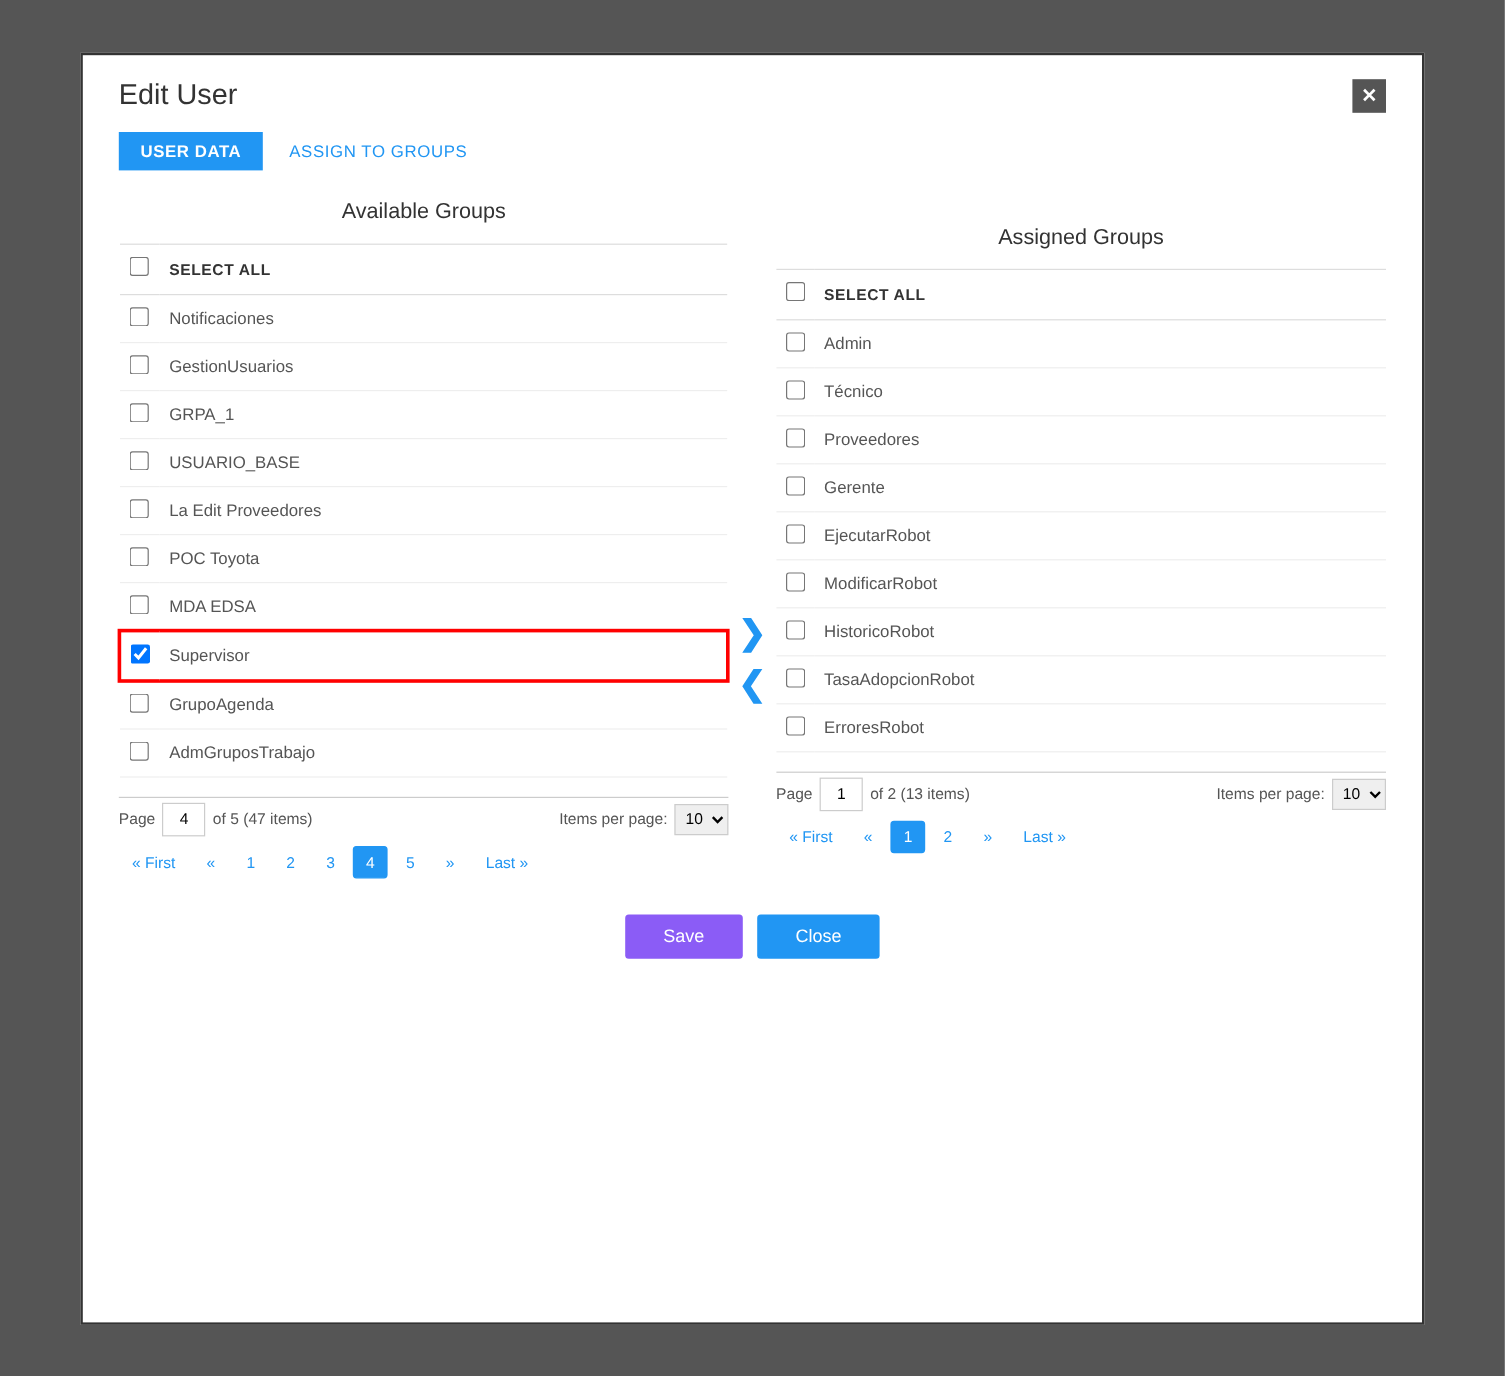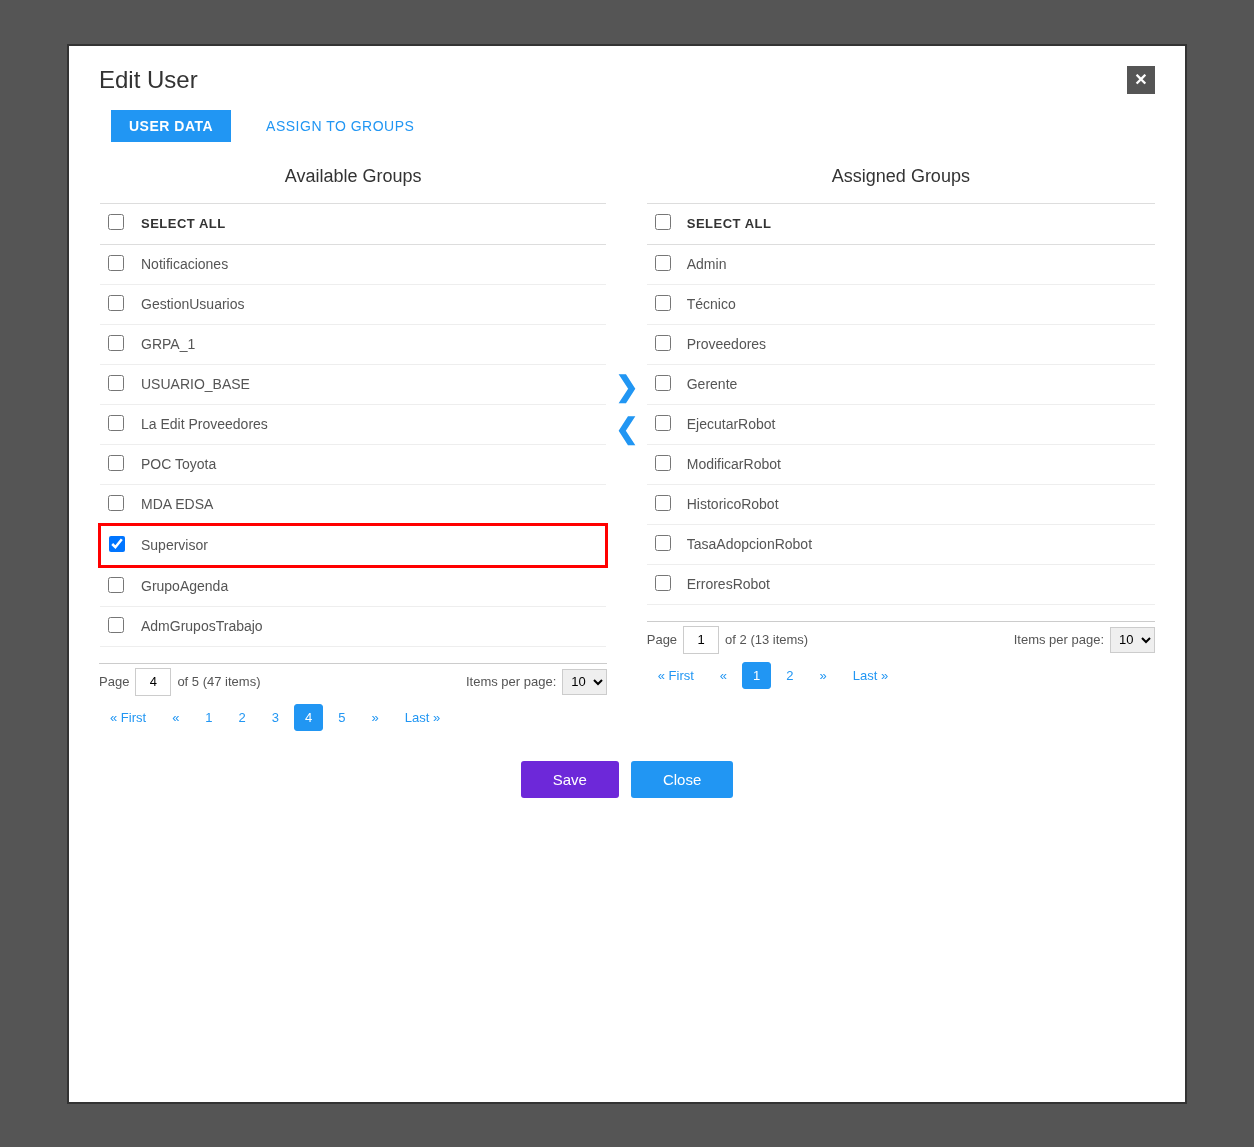--- a/index.html
+++ b/index.html
@@ -38,24 +38,23 @@
       height: 28px;
       font-size: 16px;
       cursor: pointer;
       display: flex;
       align-items: center;
       justify-content: center;
       font-weight: bold;
     }
     .tabs {
       display: flex;
-      gap: 17px;
+      gap: 4px;
       margin-bottom: 24px;
       align-items: center;
-      margin-left: 12px;
     }
     .tab-btn {
       padding: 8px 18px;
       border: none;
       cursor: pointer;
       font-size: 14px;
       font-weight: 600;
       letter-spacing: 0.5px;
     }
     .tab-btn.active {
@@ -186,25 +185,25 @@
       margin-top: 30px;
     }
     .btn-save, .btn-close {
       padding: 10px 32px;
       font-size: 15px;
       border: none;
       cursor: pointer;
       border-radius: 3px;
       color: #fff;
     }
-    .btn-save { background: #6d28d9; }
+    .btn-save { background: #8b5cf6; }
     .btn-close { background: #2196F3; }
     .two-panels {
       display: flex;
-      align-items: flex-start;
+      align-items: center;
     }
     .panel-pagination {
       display: flex;
       flex-direction: column;
       margin-top: 12px;
     }
     .divider-h {
       border: none;
       border-top: 1px solid #ccc;
       margin: 4px 0;

